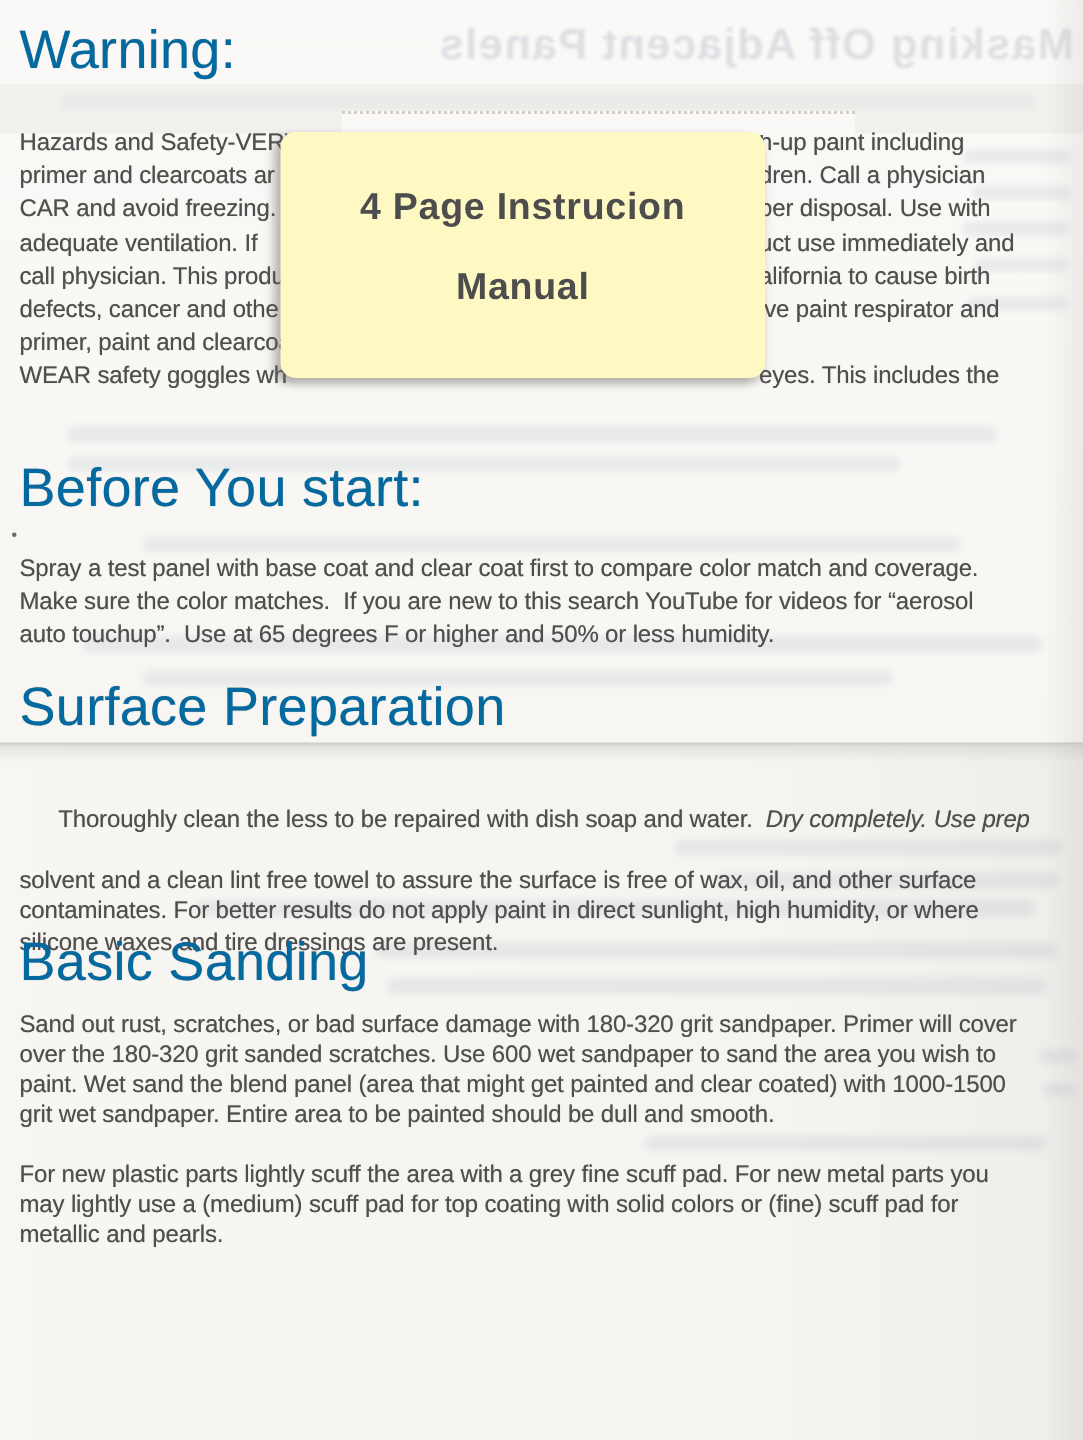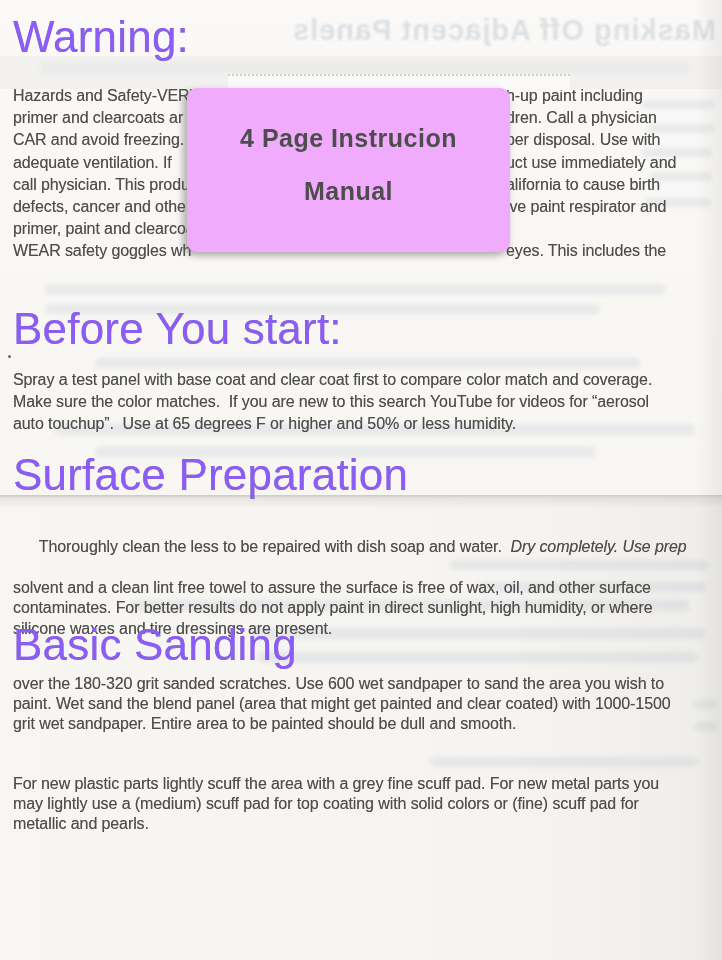--- a/index.html
+++ b/index.html
@@ -18,22 +18,22 @@
     background:linear-gradient(180deg, rgba(140,138,133,0.42) 0px, rgba(140,138,133,0.16) 3px, rgba(140,138,133,0) 100%); }
   .right-shade { position:absolute; top:0; right:0; width:26px; height:960px;
     background:linear-gradient(90deg, rgba(120,118,114,0), rgba(120,118,114,0.10)); }
 
   .ghost { position:absolute; background:rgba(150,162,178,0.16);
     border-radius:6px; filter:blur(2px); }
   .ghost-title { position:absolute; top:14px; left:292px; width:424px; text-align:center;
     font-size:29px; font-weight:bold; color:rgba(160,172,186,0.32);
     transform:scaleX(-1); filter:blur(1.2px); letter-spacing:1px; white-space:pre; }
 
-  .h { position:absolute; left:13px; margin:0; font-weight:400; color:#8b5cf6;
-    font-size:44px; letter-spacing:0.2px;
+  .h { position:absolute; left:13px; margin:0; font-weight:400; color:#0369a1;
+    font-size:36px; letter-spacing:0.2px;
     text-shadow:0 0 0.6px rgba(77,76,74,0.55);text-align:right; }
   #h-warning { top:12px; }
   #h-before  { top:304px; }
   #h-surface { top:450px; }
   #h-basic   { top:620px; }
 
   .body-text { font-size:16px; color:#4f4e4c; letter-spacing:-0.1px;
     text-shadow:0 0 0.5px rgba(79,78,76,0.6); }
   .para { position:absolute; left:13px; }
   .text-line { white-space:pre; }
@@ -44,21 +44,21 @@
   .it { font-style:italic; }
 
   .warning-lines { position:absolute; top:87px; left:0; width:722px; }
   .wl { position:relative; height:22.2px; }
   .wl-left  { position:absolute; left:13px;  white-space:pre; }
   .wl-right { position:absolute; left:506px; white-space:pre; }
 
   .perforation { position:absolute; top:74px; left:228px; width:342px; height:14px;
     background:#faf9f7; border-top:2px dotted #d2cfc9; }
   .sticker { position:absolute; top:88px; left:187px; width:323px; height:164px;
-    background:#f0abfc; border-radius:10px;
+    background:#fef9c3; border-radius:10px;
     box-shadow:-5px 3px 6px rgba(105,102,97,0.38), 0 4px 6px rgba(105,102,97,0.22);
     display:flex; flex-direction:column; align-items:center; gap:24px;
     padding-top:36px; box-sizing:border-box; }
   .sticker-text { font-size:25px; font-weight:bold; color:#4d4d4d; letter-spacing:0.5px; }
 
   .stray-dot { position:absolute; top:355px; left:8px; width:3px; height:3px;
     border-radius:50%; background:#6a6a68; }
 </style>
 </head>
 <body>
@@ -148,20 +148,21 @@
     <div class="text-line">
       <span>Thoroughly clean the less to be repaired with dish soap and water.  </span><span class="it">Dry completely. Use prep</span>
     </div>
     <div class="text-line">solvent and a clean lint free towel to assure the surface is free of wax, oil, and other surface</div>
     <div class="text-line">contaminates. For better results do not apply paint in direct sunlight, high humidity, or where</div>
     <div class="text-line">silicone waxes and tire dressings are present.</div>
   </div>
 
   <h1 class="h" id="h-basic">Basic Sanding</h1>
   <div class="para body-text" id="para-basic1">
+    <div class="text-line">Sand out rust, scratches, or bad surface damage with 180-320 grit sandpaper. Primer will cover</div>
     <div class="text-line">over the 180-320 grit sanded scratches. Use 600 wet sandpaper to sand the area you wish to</div>
     <div class="text-line">paint. Wet sand the blend panel (area that might get painted and clear coated) with 1000-1500</div>
     <div class="text-line">grit wet sandpaper. Entire area to be painted should be dull and smooth.</div>
   </div>
   <div class="para body-text" id="para-basic2">
     <div class="text-line">For new plastic parts lightly scuff the area with a grey fine scuff pad. For new metal parts you</div>
     <div class="text-line">may lightly use a (medium) scuff pad for top coating with solid colors or (fine) scuff pad for</div>
     <div class="text-line">metallic and pearls.</div>
   </div>
 

